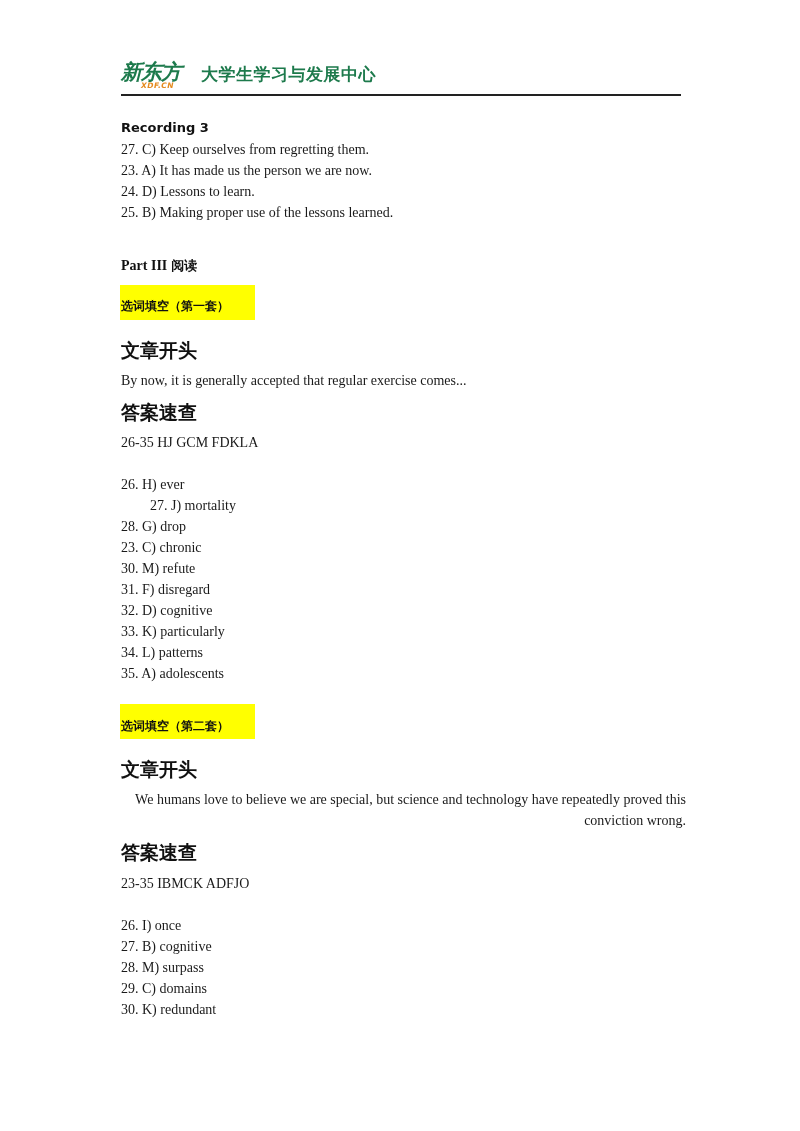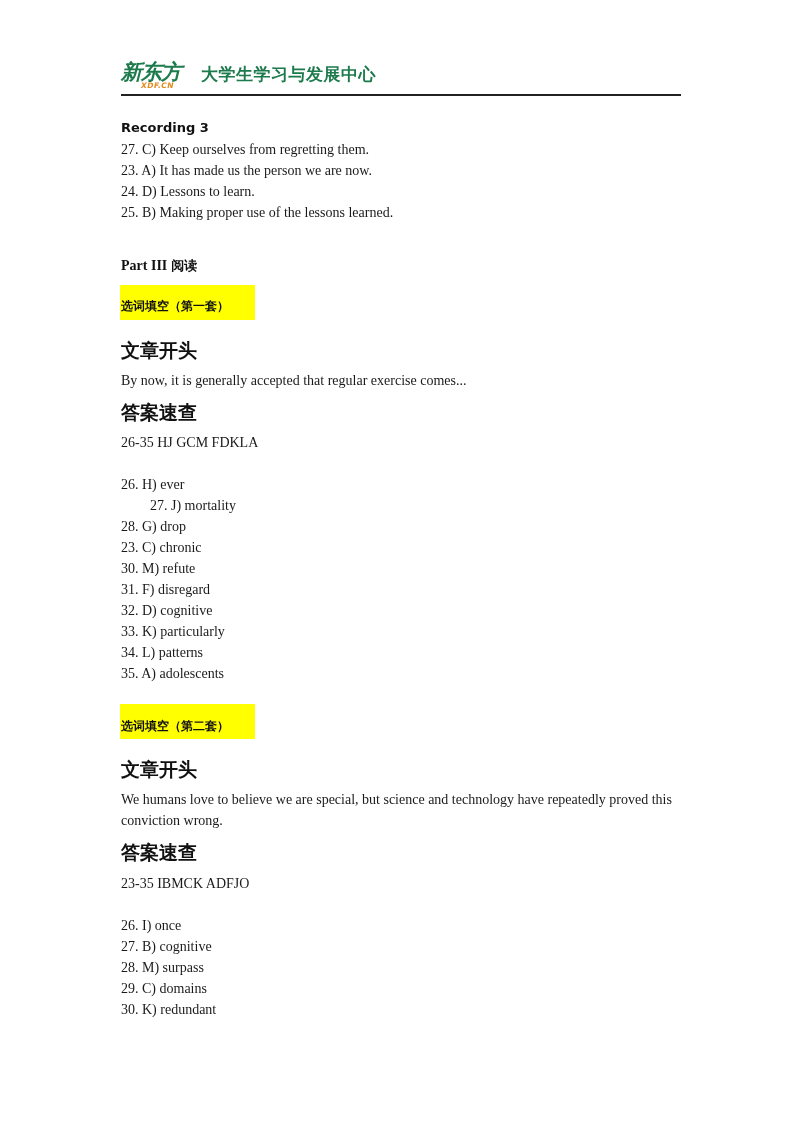--- a/index.html
+++ b/index.html
@@ -61,21 +61,21 @@
   <div class="line body-text" style="top:560px;">30. M) refute</div>
   <div class="line body-text" style="top:581px;">31. F) disregard</div>
   <div class="line body-text" style="top:602px;">32. D) cognitive</div>
   <div class="line body-text" style="top:623px;">33. K) particularly</div>
   <div class="line body-text" style="top:644px;">34. L) patterns</div>
   <div class="line body-text" style="top:665px;">35. A) adolescents</div>
 
   <div class="hl" style="top:704px;"></div>
   <div class="line hl-text" style="top:717px;">选词填空（第二套）</div>
   <div class="line sub-head" style="top:760px;">文章开头</div>
-  <div class="line body-text wrap" style="top:789px;">We humans love to believe we are special, but science and technology have repeatedly proved this conviction wrong.</div>
+  <div class="line body-text wrap" style="top:789px;text-align:right;">We humans love to believe we are special, but science and technology have repeatedly proved this conviction wrong.</div>
   <div class="line sub-head" style="top:843px;">答案速查</div>
   <div class="line body-text" style="top:875px;">23-35 IBMCK ADFJO</div>
 
   <div class="line body-text" style="top:917px;">26. I) once</div>
   <div class="line body-text" style="top:938px;">27. B) cognitive</div>
   <div class="line body-text" style="top:959px;">28. M) surpass</div>
   <div class="line body-text" style="top:980px;">29. C) domains</div>
   <div class="line body-text" style="top:1001px;">30. K) redundant</div>
 
 </div>

